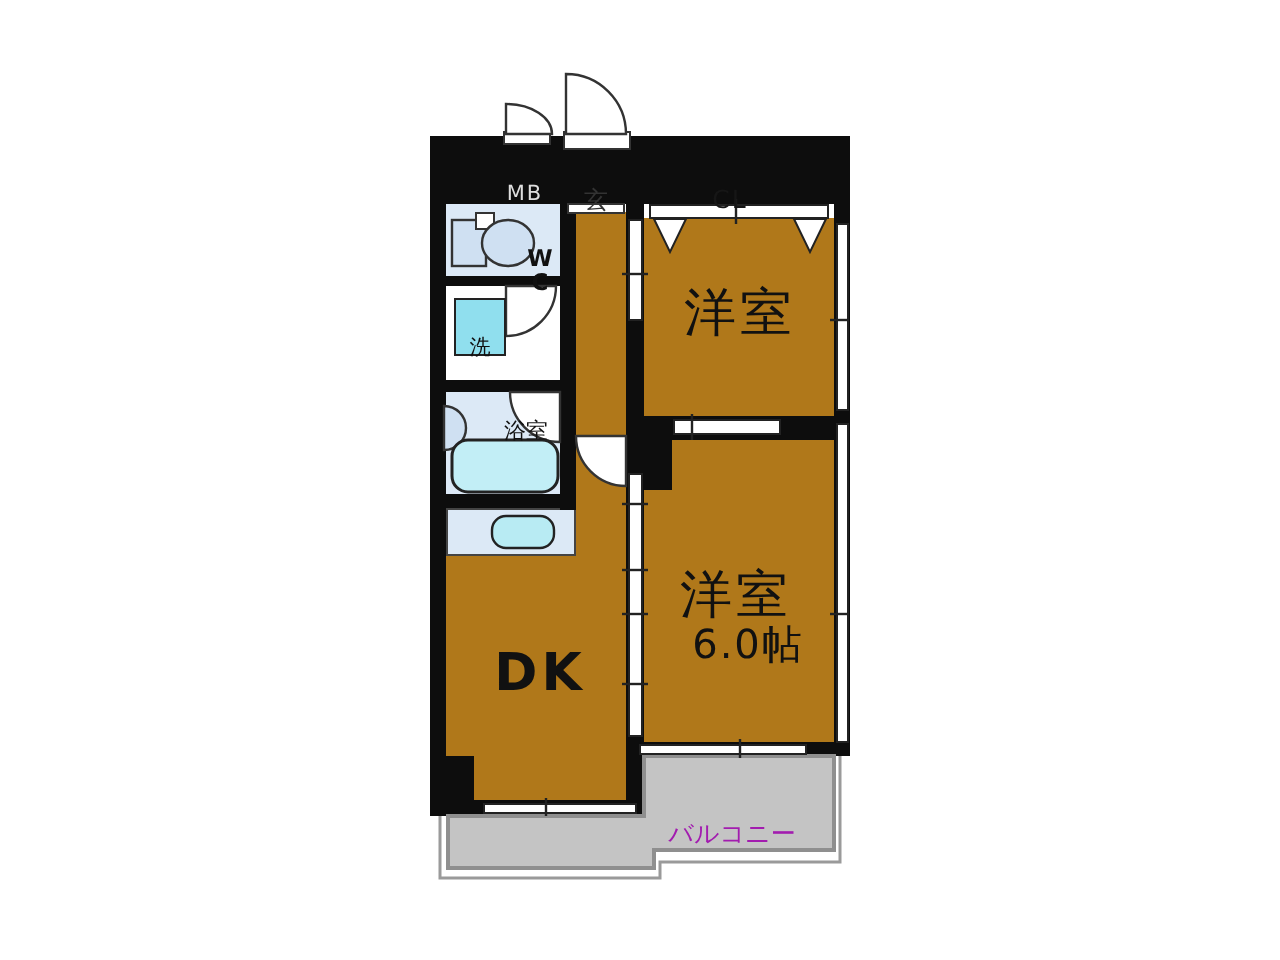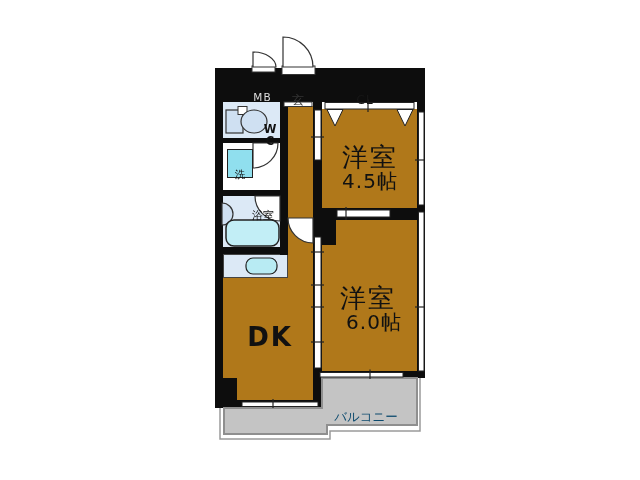--- a/index.html
+++ b/index.html
@@ -92,28 +92,27 @@
     <rect x="238" y="106.5" width="9" height="8" fill="#fff" stroke="#333" stroke-width="1"></rect>
     <ellipse cx="254" cy="121.5" rx="13" ry="11.5" fill="#cfe0f2" stroke="#333" stroke-width="1.2"></ellipse>
     <path d="M222,203 A11,11 0 0 1 222,225 L222,203 Z" fill="#cfe0f2" stroke="#333" stroke-width="1.2"></path>
     <rect x="226" y="220" width="53" height="26" rx="8" fill="#c2eef6" stroke="#222" stroke-width="1.5"></rect>
     <rect x="246" y="258" width="31" height="16" rx="7" fill="#b8ebf3" stroke="#222" stroke-width="1.2"></rect>
   </svg>
 
   <div class="fill" style="left:227px;top:149px;width:26px;height:29px;background:#90dfee;border:1.5px solid #222;box-sizing:border-box;"></div>
 
   <div class="lbl big" style="left:320px;top:130px;width:100px;">洋室</div>
-  <div class="lbl big2" style="left:320px;top:157px;width:100px;">4.5帖</div>
 
   <div class="lbl big" style="left:318px;top:271px;width:100px;">洋室</div>
   <div class="lbl big2" style="left:324px;top:298px;width:100px;">6.0帖</div>
 
   <div class="lbl big" style="left:220px;top:310px;width:100px;font-weight:bold;">DK</div>
 
-  <div class="lbl" style="left:316px;top:397px;width:100px;font-size:12.5px;color:#0c4a6e;">バルコニー</div>
+  <div class="lbl" style="left:316px;top:397px;width:100px;font-size:12.5px;color:#a21caf;">バルコニー</div>
 
   <div class="lbl" style="left:248px;top:79px;width:29px;font-size:10.5px;color:#dedede;letter-spacing:1px;">MB</div>
   <div class="lbl" style="left:283px;top:81px;width:30px;font-size:12px;color:#333;">玄</div>
   <div class="lbl" style="left:322px;top:80px;width:86px;font-size:12.5px;color:#161616;letter-spacing:1px;">CL</div>
 
   <div class="lbl" style="left:262px;top:110px;width:16px;font-size:11.5px;font-weight:bold;line-height:12px;">
     <span>W</span><br>
     <span>C</span>
   </div>
 

